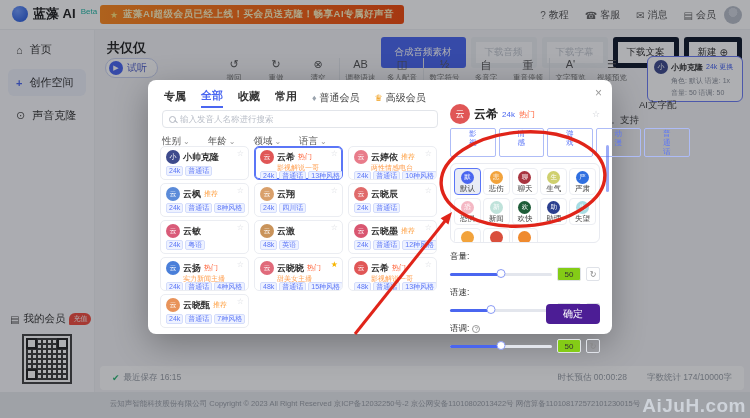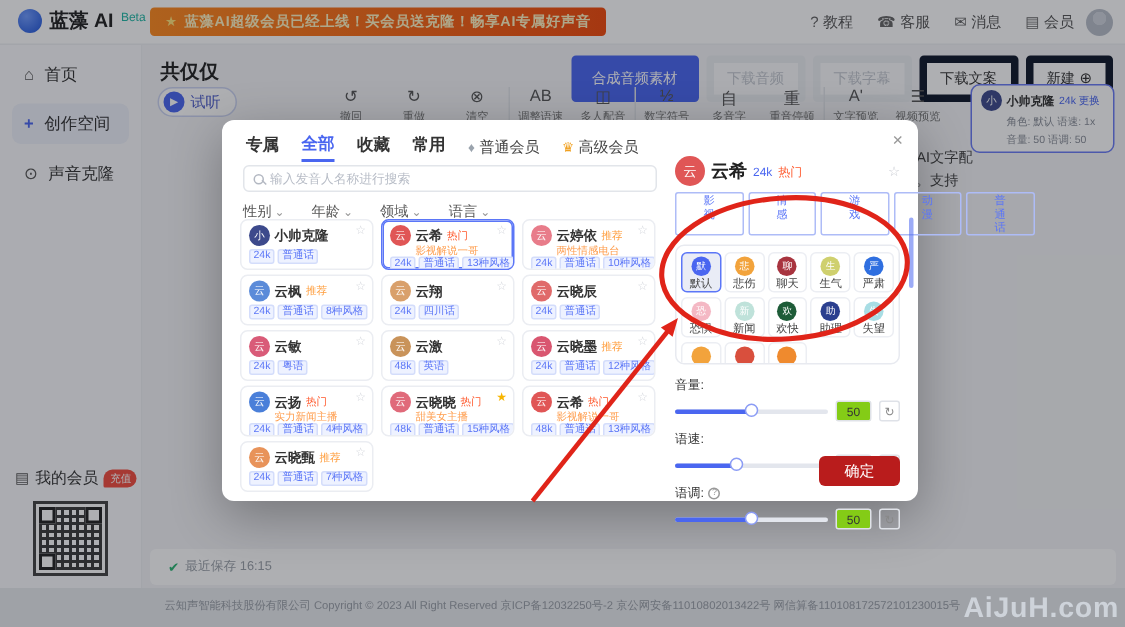--- a/index.html
+++ b/index.html
@@ -127,21 +127,21 @@
   .s-row { margin-bottom:6px; }
   .s-lab { font-size:8.5px; color:#333; display:flex; align-items:center; gap:3px; }
   .s-info { display:none; width:8px; height:8px; border:1px solid #999; border-radius:50%; color:#999; font-size:6px; line-height:7px; text-align:center; }
   .s-info.show { display:inline-block; }
   .s-ctl { display:flex; align-items:center; gap:5px; margin-top:4px; }
   .s-track { position:relative; flex:1; height:3px; background:#e3e6ed; border-radius:2px; }
   .s-fill { position:absolute; left:0; top:0; height:3px; background:#4a66f0; border-radius:2px; }
   .s-thumb { position:absolute; top:-3.5px; width:9px; height:9px; background:#fff; border:1.5px solid #8b9cf5; border-radius:50%; transform:translateX(-50%); }
   .s-val { width:24px; height:14px; font-size:8px; text-align:center; color:#333; border:1px solid #dfe2e8; border-radius:2px; background:#84cc16; }
   .s-reset { width:14px; height:14px; border:1px solid #dfe2e8; border-radius:2px; font-size:8px; color:#888; display:flex; align-items:center; justify-content:center; }
-  .confirm { position:absolute; right:0; bottom:6px; width:54px; height:20px; background:#b91c1c; color:#fff; font-size:10px;
+  .confirm { position:absolute; right:0; bottom:6px; width:54px; height:20px; background:#4c1d95; color:#fff; font-size:10px;
              border:none; border-radius:4px; display:flex; align-items:center; justify-content:center; }
   .m-scroll { position:absolute; right:3px; top:65px; width:3px; height:47px; background:#4a66f0; opacity:.55; border-radius:2px; }
 
   .anno { position:absolute; inset:0; z-index:30; pointer-events:none; }
 </style>
 </head>
 <body>
 
 <div class="page">
 
@@ -303,26 +303,30 @@
     </div>
     <div class="chip">
       <div class="chip-r1">
         <span class="chip-av">小</span>
         <span class="chip-nm">小帅克隆</span>
         <span class="chip-lk">24k 更换</span>
       </div>
       <div class="chip-ln">角色: 默认  语速: 1x</div>
       <div class="chip-ln">音量: 50  语调: 50</div>
     </div>
-    <span class="frag" style="left:516px; top:69px;">AI文字配</span>
+    <span class="frag" style="left:544px; top:69px;">AI文字配</span>
     <span class="frag" style="left:506px; top:84px;">频。支持</span>
     <div class="statusbar">
       <div class="sb-left">
         <span class="sb-ic">✔</span>
         <span>最近保存 16:15</span>
+      </div>
+      <div class="sb-right">
+        <span>时长预估 00:00:28</span>
+        <span>字数统计 174/10000字</span>
       </div>
     </div>
   </div>
 
   <div class="ftr">
     <div class="ftr-tx">云知声智能科技股份有限公司 Copyright © 2023 All Right Reserved 京ICP备12032250号-2 京公网安备11010802013422号 网信算备110108172572101230015号</div>
   </div>
   <div class="wm">AiJuH.com</div>
 
   <div class="dim"></div>

